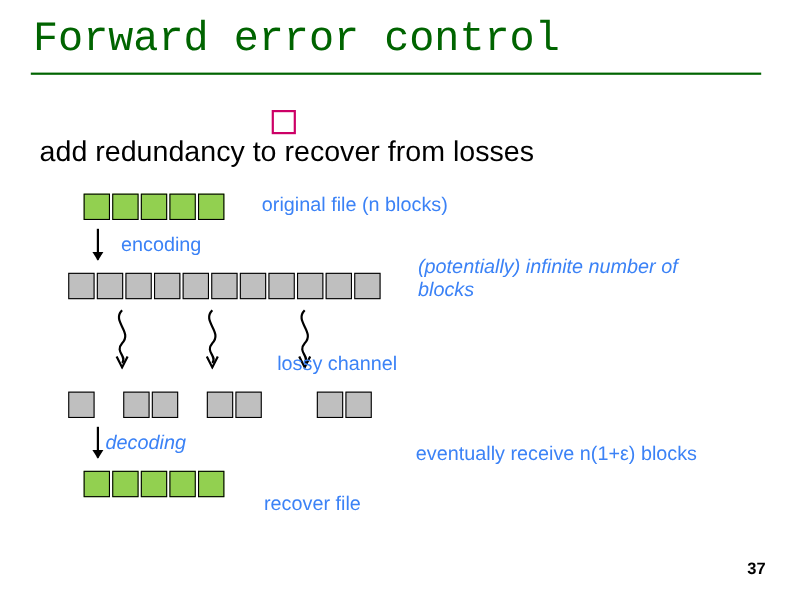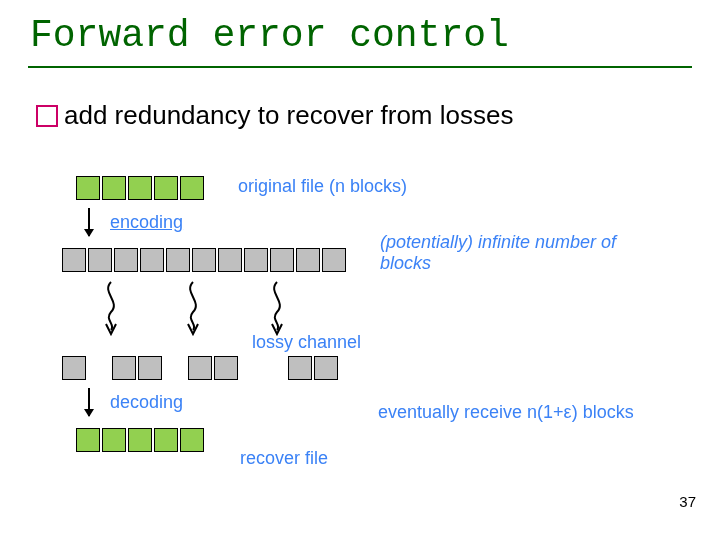--- a/index.html
+++ b/index.html
@@ -27,20 +27,21 @@
     width: 664px;
     height: 2px;
     background: #006400;
   }
   .bullet-row {
     position: absolute;
     top: 100px;
     left: 36px;
     display: flex;
     align-items: center;
+    flex-direction: column;
   }
   .bullet-square {
     width: 18px;
     height: 18px;
     border: 2px solid #cc0066;
     margin-right: 6px;
   }
   .bullet-text {
     font-size: 26px;
     color: #000;
@@ -73,23 +74,24 @@
     position: absolute;
     left: -4px;
     bottom: -1px;
     border-left: 5px solid transparent;
     border-right: 5px solid transparent;
     border-top: 8px solid #000;
   }
   .slide-num {
     position: absolute;
     right: 24px;
-    bottom: 30px;
+    bottom: 14px;
     font-size: 15px;
     font-family: Arial, sans-serif;
+    font-weight: bold;
   }
   .squiggle {
     position: absolute;
     width: 30px;
     height: 56px;
   }
 </style>
 </head>
 <body>
 
@@ -104,21 +106,21 @@
 <div class="block-row" style="top:176px; left:76px;">
   <div class="block green"></div>
   <div class="block green"></div>
   <div class="block green"></div>
   <div class="block green"></div>
   <div class="block green"></div>
 </div>
 <div class="label" style="top:176px; left:238px;">original file (n blocks)</div>
 
 <div class="small-arrow" style="top:208px; left:88px; height:28px;"></div>
-<div class="label" style="top:212px; left:110px;text-decoration:underline;">encoding</div>
+<div class="label" style="top:212px; left:110px;">encoding</div>
 
 <div class="block-row" style="top:248px; left:62px;">
   <div class="block gray"></div>
   <div class="block gray"></div>
   <div class="block gray"></div>
   <div class="block gray"></div>
   <div class="block gray"></div>
   <div class="block gray"></div>
   <div class="block gray"></div>
   <div class="block gray"></div>
@@ -133,39 +135,39 @@
   <path d="M10 44 L15 54 L20 44" stroke="#000" stroke-width="2" fill="none"></path>
 </svg>
 <svg class="squiggle" style="top:280px; left:178px;" viewBox="0 0 30 56">
   <path d="M15 2 C 5 12, 25 22, 15 32 C 8 40, 20 44, 15 50" stroke="#000" stroke-width="2" fill="none"></path>
   <path d="M10 44 L15 54 L20 44" stroke="#000" stroke-width="2" fill="none"></path>
 </svg>
 <svg class="squiggle" style="top:280px; left:262px;" viewBox="0 0 30 56">
   <path d="M15 2 C 5 12, 25 22, 15 32 C 8 40, 20 44, 15 50" stroke="#000" stroke-width="2" fill="none"></path>
   <path d="M10 44 L15 54 L20 44" stroke="#000" stroke-width="2" fill="none"></path>
 </svg>
-<div class="label" style="top:332px; left:252px;">lossy channel</div>
+<div class="label" style="top:320px; left:252px;">lossy channel</div>
 
 <div class="block-row" style="top:356px; left:62px;">
   <div class="block gray"></div>
   <div class="spacer"></div>
   <div class="block gray"></div>
   <div class="block gray"></div>
   <div class="spacer"></div>
   <div class="block gray"></div>
   <div class="block gray"></div>
   <div class="spacer"></div>
   <div class="spacer"></div>
   <div class="block gray"></div>
   <div class="block gray"></div>
 </div>
 <div class="label" style="top:356px; left:378px;margin-top:46px;">eventually receive  n(1+ε) blocks</div>
 
 <div class="small-arrow" style="top:388px; left:88px; height:28px;"></div>
-<div class="label" style="top:392px; left:110px;">decoding</div>
+<div class="label" style="top:392px; left:96px;font-style:italic;">decoding</div>
 
 <div class="block-row" style="top:428px; left:76px;">
   <div class="block green"></div>
   <div class="block green"></div>
   <div class="block green"></div>
   <div class="block green"></div>
   <div class="block green"></div>
 </div>
 <div class="label" style="top:448px; left:240px;">recover file</div>
 

